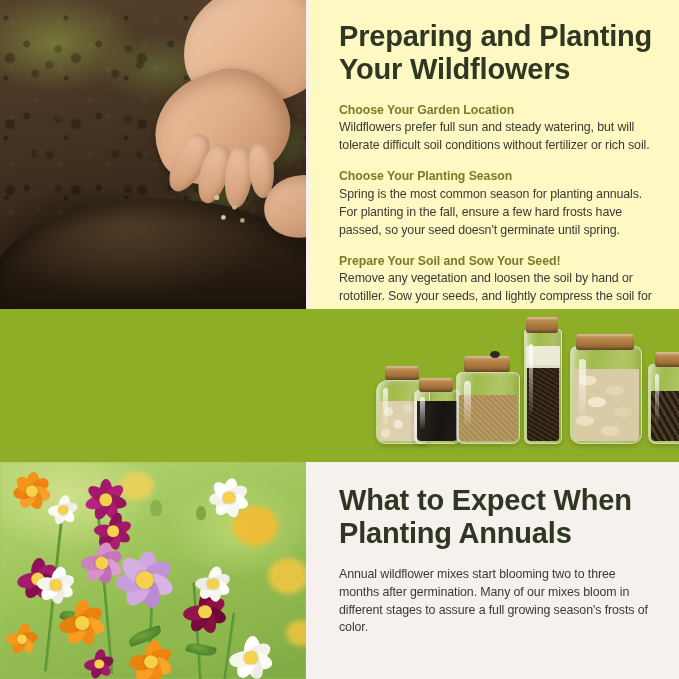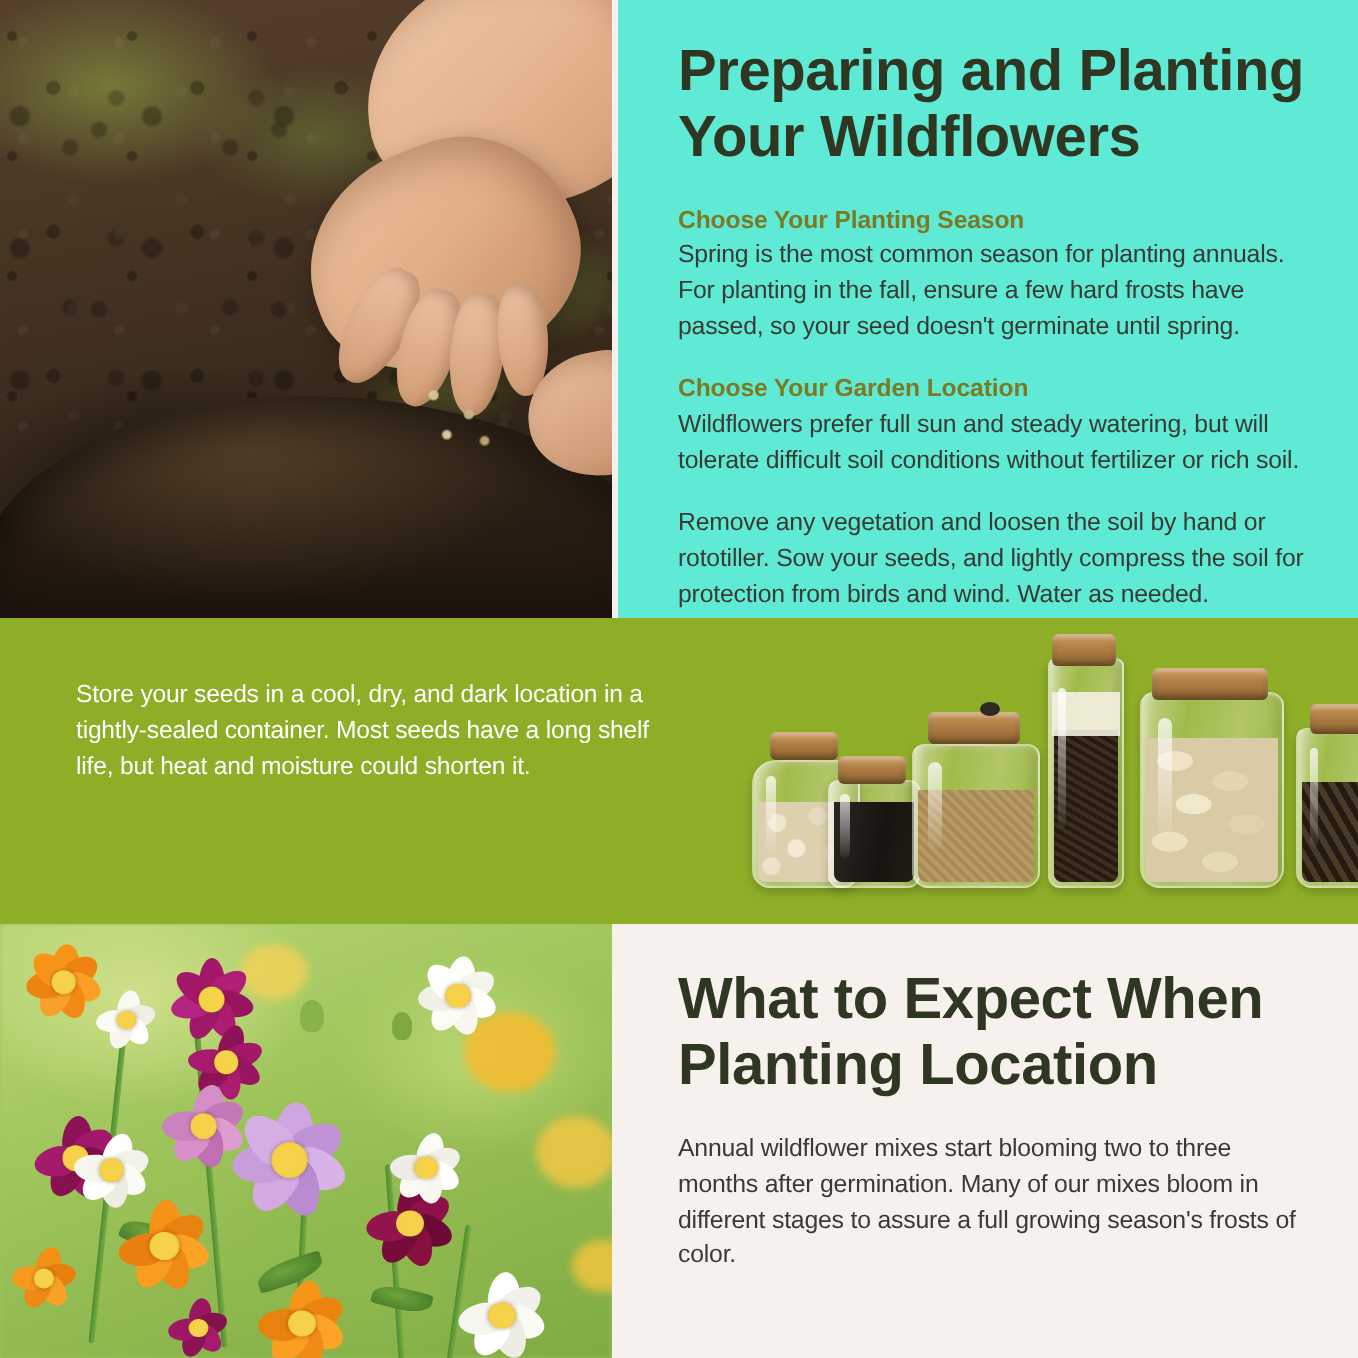--- a/index.html
+++ b/index.html
@@ -88,21 +88,21 @@
   .hand2{
     position:absolute;right:-20px;top:182px;width:70px;height:62px;
     background:linear-gradient(160deg,#eec2a0,#c38e69);
     border-radius:52% 42% 44% 56%/52% 56% 46% 48%;
     transform:rotate(-10deg);
     box-shadow:inset -5px 4px 12px rgba(110,65,38,.35);
   }
 
   .intro-panel{
     position:absolute;left:309px;top:0;width:370px;height:309px;
-    background:#5eead4;
+    background:#fef9c3;
   }
   .intro-inner{padding:20px 26px 0 30px;}
   h1.title{
     margin:0 0 16px 0;
     font-size:29px;line-height:1.13;
     font-weight:700;
     color:#2F3622;
     letter-spacing:-.2px;
   }
   .sub-block{margin-bottom:13px;}
@@ -262,39 +262,39 @@
       </div>
     </div>
 
     <div class="gap"></div>
 
     <div class="intro-panel">
       <div class="intro-inner">
         <h1 class="title">Preparing and Planting Your Wildflowers</h1>
 
         <div class="sub-block">
+          <h2 class="subhead">Choose Your Garden Location</h2>
+          <p class="body">Wildflowers prefer full sun and steady watering, but will tolerate difficult soil conditions without fertilizer or rich soil.</p>
+        </div>
+
+        <div class="sub-block">
           <h2 class="subhead">Choose Your Planting Season</h2>
           <p class="body">Spring is the most common season for planting annuals. For planting in the fall, ensure a few hard frosts have passed, so your seed doesn't germinate until spring.</p>
         </div>
 
         <div class="sub-block">
-          <h2 class="subhead">Choose Your Garden Location</h2>
-          <p class="body">Wildflowers prefer full sun and steady watering, but will tolerate difficult soil conditions without fertilizer or rich soil.</p>
-        </div>
-
-        <div class="sub-block">
+          <h2 class="subhead">Prepare Your Soil and Sow Your Seed!</h2>
           <p class="body">Remove any vegetation and loosen the soil by hand or rototiller. Sow your seeds, and lightly compress the soil for protection from birds and wind. Water as needed.</p>
         </div>
       </div>
     </div>
   </div>
 
   <div class="green-band">
     <div class="green-text">
-      <p class="green-body">Store your seeds in a cool, dry, and dark location in a tightly-sealed container. Most seeds have a long shelf life, but heat and moisture could shorten it.</p>
     </div>
 
     <div class="jars">
       <div class="jar jar1">
         <div class="glass">
             <div class="fill"></div>
             <div class="shine"></div>
           </div>
         <div class="cork"></div>
       </div>
@@ -518,19 +518,19 @@
       </div>
 
       <div class="leafy" style="left:150px;top:38px;width:12px;height:16px;border-radius:50% 50% 40% 40%;background:#8ab24a;"></div>
       <div class="leafy" style="left:196px;top:44px;width:10px;height:14px;border-radius:50% 50% 40% 40%;background:#7ea742;"></div>
     </div>
 
     <div class="gap3"></div>
 
     <div class="expect-panel">
       <div class="expect-inner">
-        <h2 class="expect-title">What to Expect When Planting Location</h2>
+        <h2 class="expect-title">What to Expect When Planting Annuals</h2>
         <p class="expect-body">Annual wildflower mixes start blooming two to three months after germination. Many of our mixes bloom in different stages to assure a full growing season's frosts of color.</p>
       </div>
     </div>
   </div>
 
 </div>
 
 </body></html>

